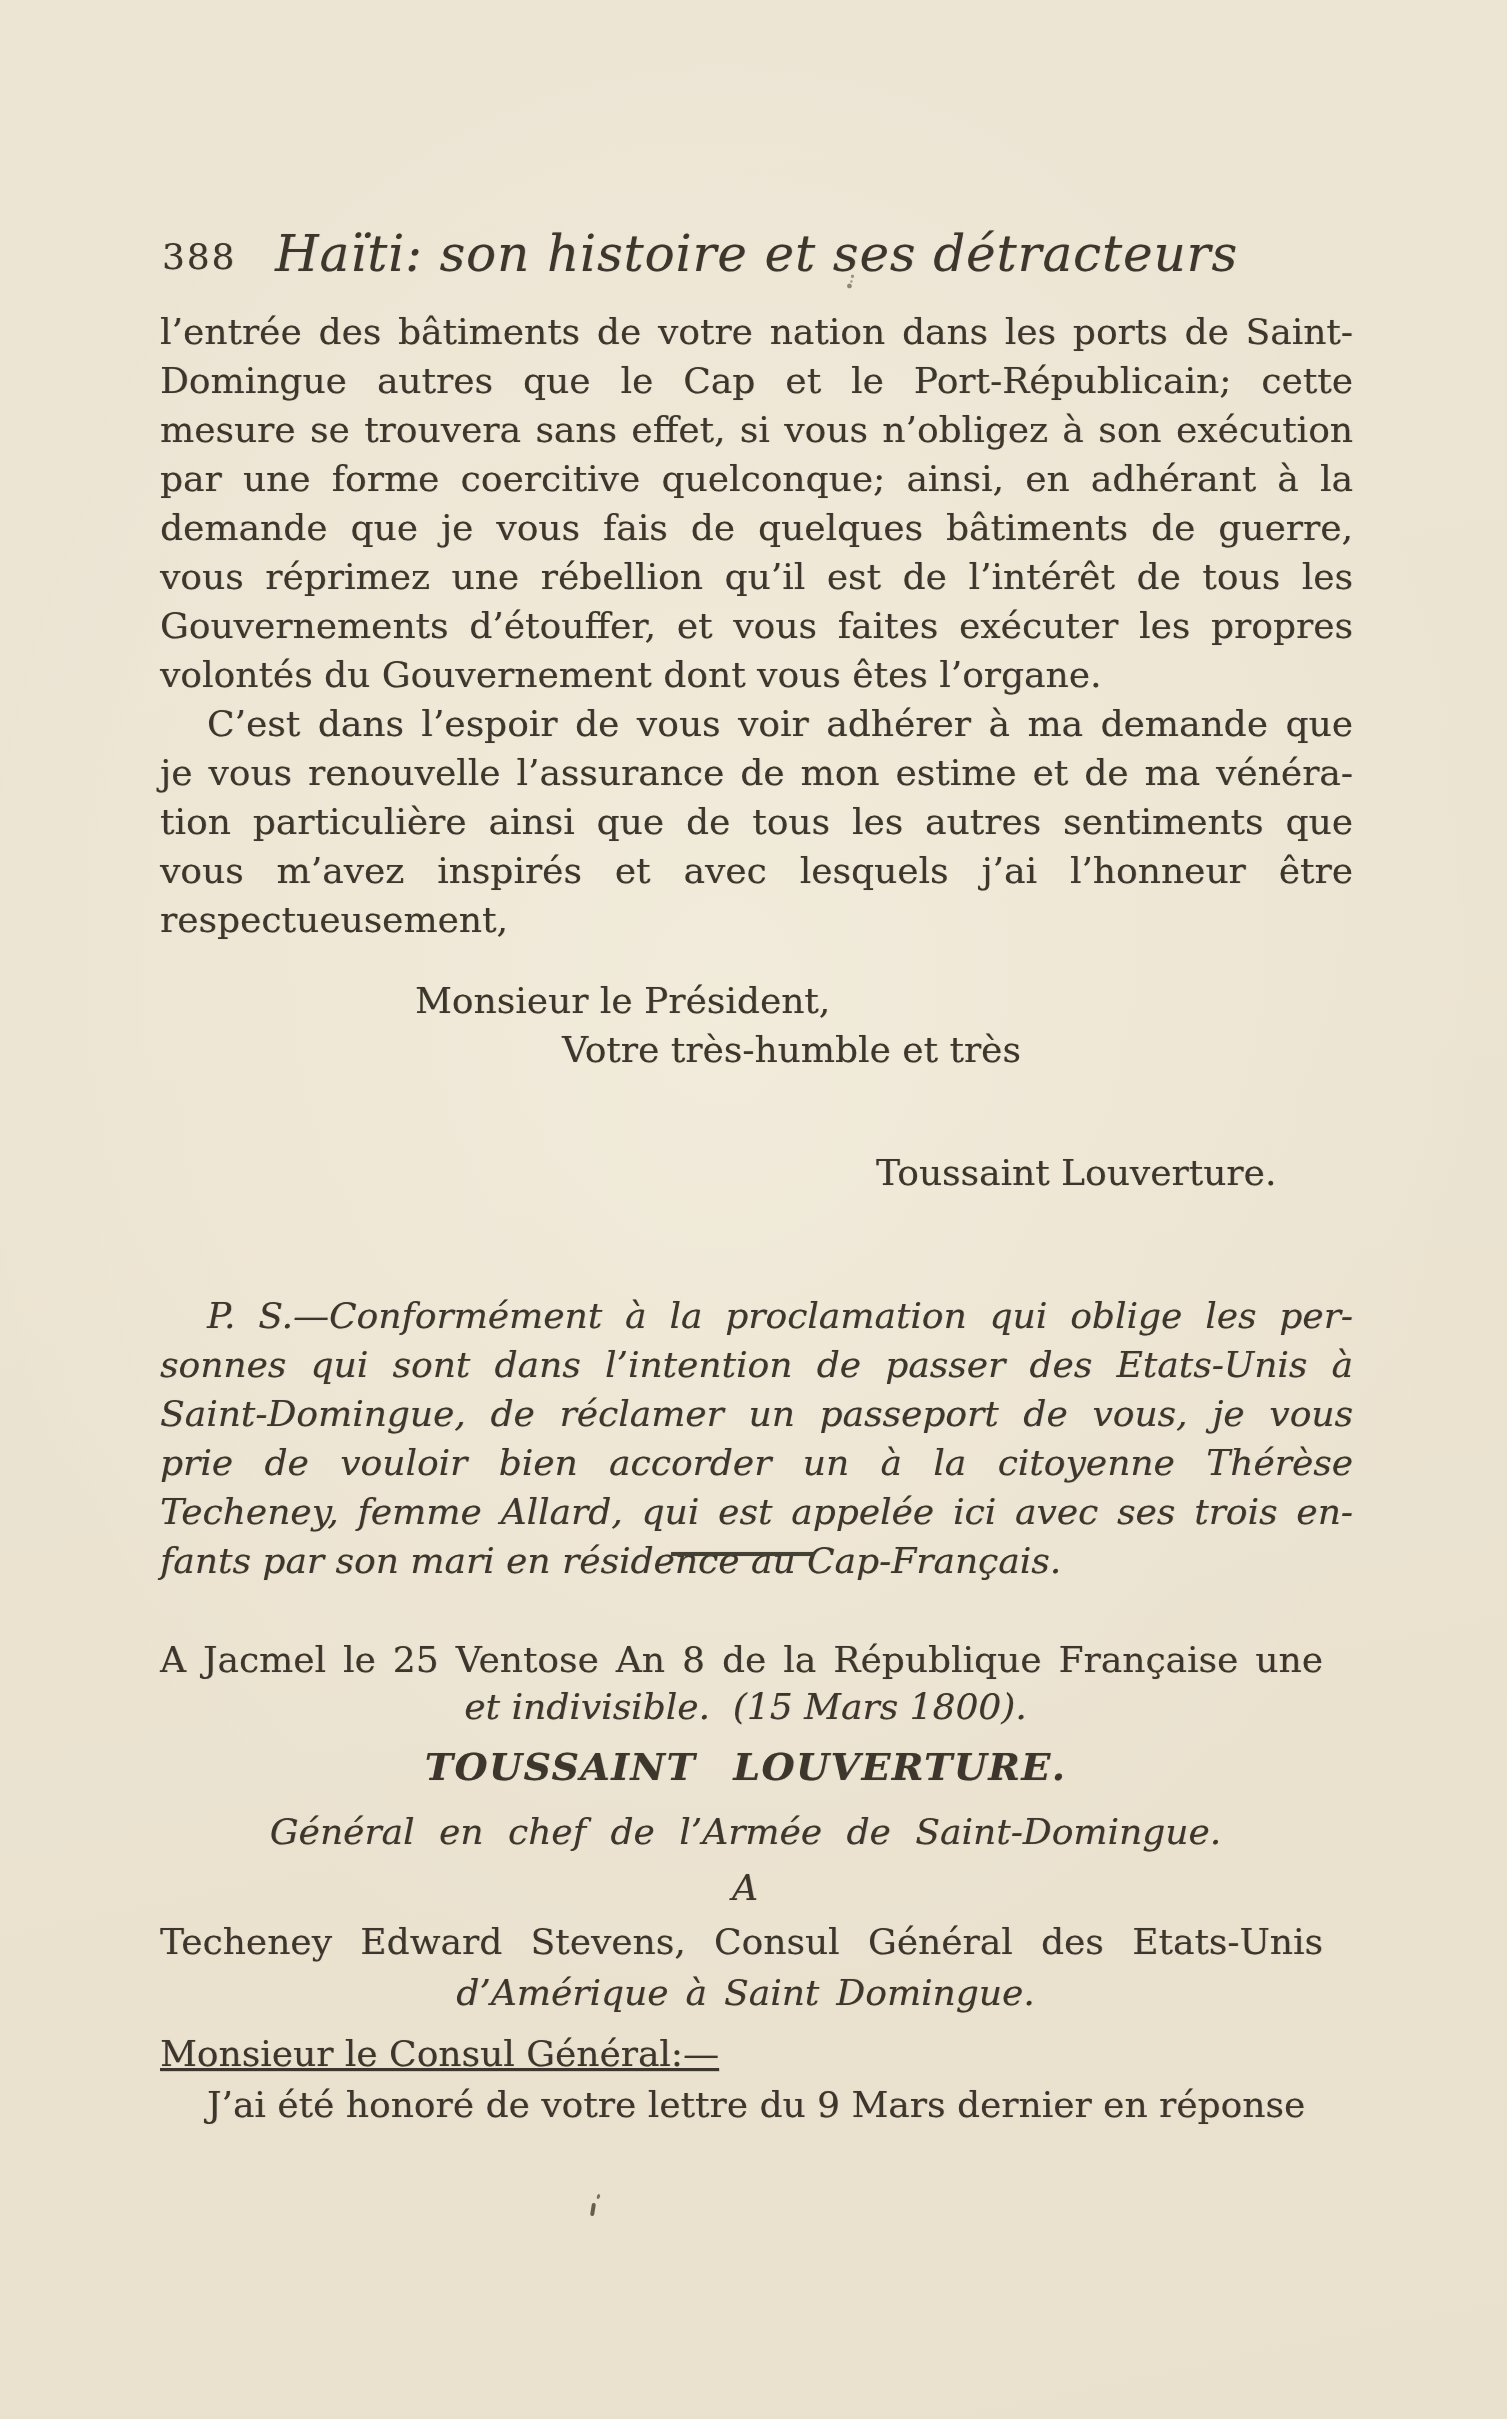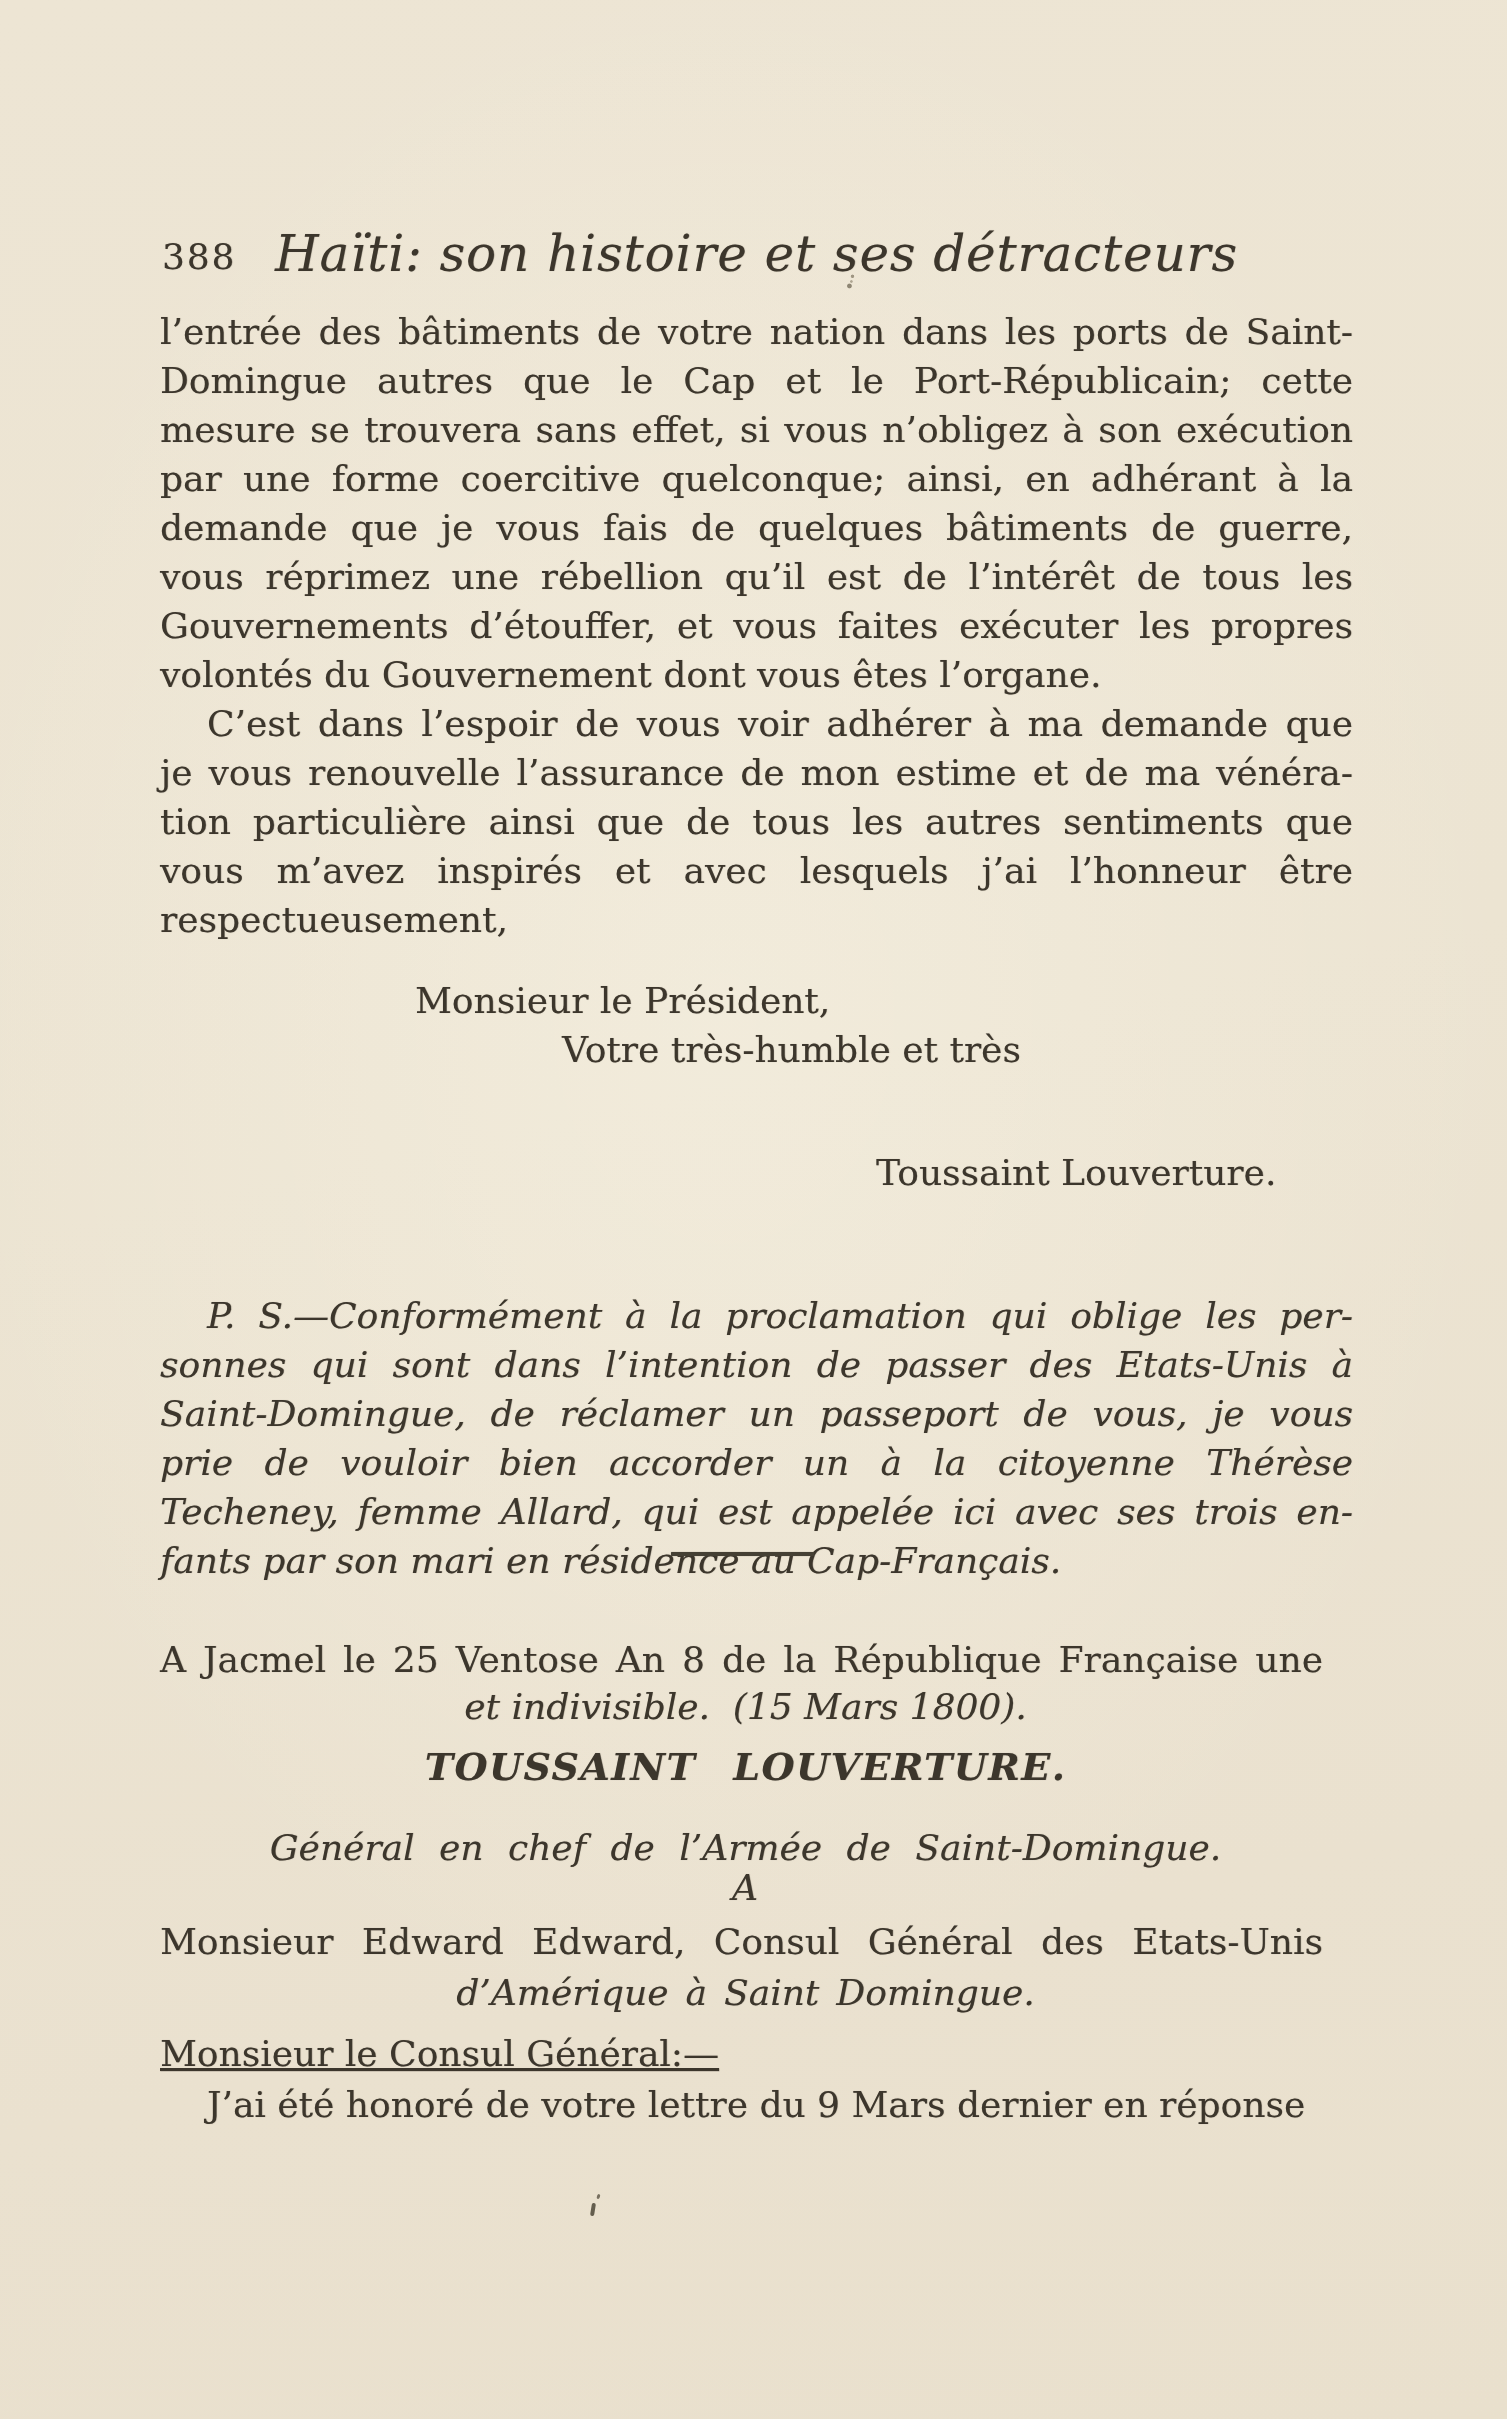--- a/index.html
+++ b/index.html
@@ -52,21 +52,21 @@
 
   .divider {
     position: absolute; top: 1552px; left: 511px; width: 143px; height: 3.8px;
     background: #454034; box-shadow: 0 0 0.9px rgba(69,64,52,.8); border-radius: 0.9px;
   }
 
   .dl1    { position: absolute; top: 1635px; left: 0; width: 1163px; }
   .center-col { position: absolute; left: 4px; width: 1163px; text-align: center; font-style: italic; }
   .dl2    { top: 1682px; }
   .author { top: 1742px; font-weight: bold; font-size: 38px; letter-spacing: 1.4px; word-spacing: 22.6px; }
-  .gtitle { top: 1807px; word-spacing: 13px; margin-top: 16px; }
+  .gtitle { top: 1807px; word-spacing: 13px; }
   .addr-a { top: 1863px; letter-spacing: 0.9px; }
   .recip1 { position: absolute; top: 1917px; left: 0; width: 1163px; }
   .recip2 { top: 1968px; word-spacing: 5.6px; }
   .sal2   { position: absolute; top: 2029px; left: 0; white-space: nowrap; text-decoration: underline; }
   .opening{ position: absolute; top: 2080px; left: 0; width: 1177px; text-indent: 47px; white-space: nowrap; }
 
   
   .bottom-mark { position: absolute; left: 428px; top: 2194px; width: 13px; height: 24.5px; }
   .bottom-mark .bar {
     position: absolute; left: 2.8px; top: 9.4px; width: 3.8px; height: 13px;
@@ -119,21 +119,21 @@
       <span class="l">fants par son mari en résidence au Cap-Français.</span>
     </div>
 
     <div class="divider"></div>
 
     <div class="dl1 j">A Jacmel le 25 Ventose An 8 de la République Française une</div>
     <div class="center-col dl2 pre">et indivisible.  (15 Mars 1800).</div>
     <div class="center-col author">TOUSSAINT LOUVERTURE.</div>
     <div class="center-col gtitle">Général en chef de l’Armée de Saint-Domingue.</div>
     <div class="center-col addr-a">A</div>
-    <div class="recip1 j">Monsieur Edward Edward, Consul Général des Etats-Unis</div>
+    <div class="recip1 j">Techeney Edward Stevens, Consul Général des Etats-Unis</div>
     <div class="center-col recip2">d’Amérique à Saint Domingue.</div>
     <div class="sal2">Monsieur le Consul Général:—</div>
     <div class="opening">J’ai été honoré de votre lettre du 9 Mars dernier en réponse</div>
 
     <div class="bottom-mark">
       <span class="dot"></span>
       <span class="bar"></span>
     </div>
 
   </div>

